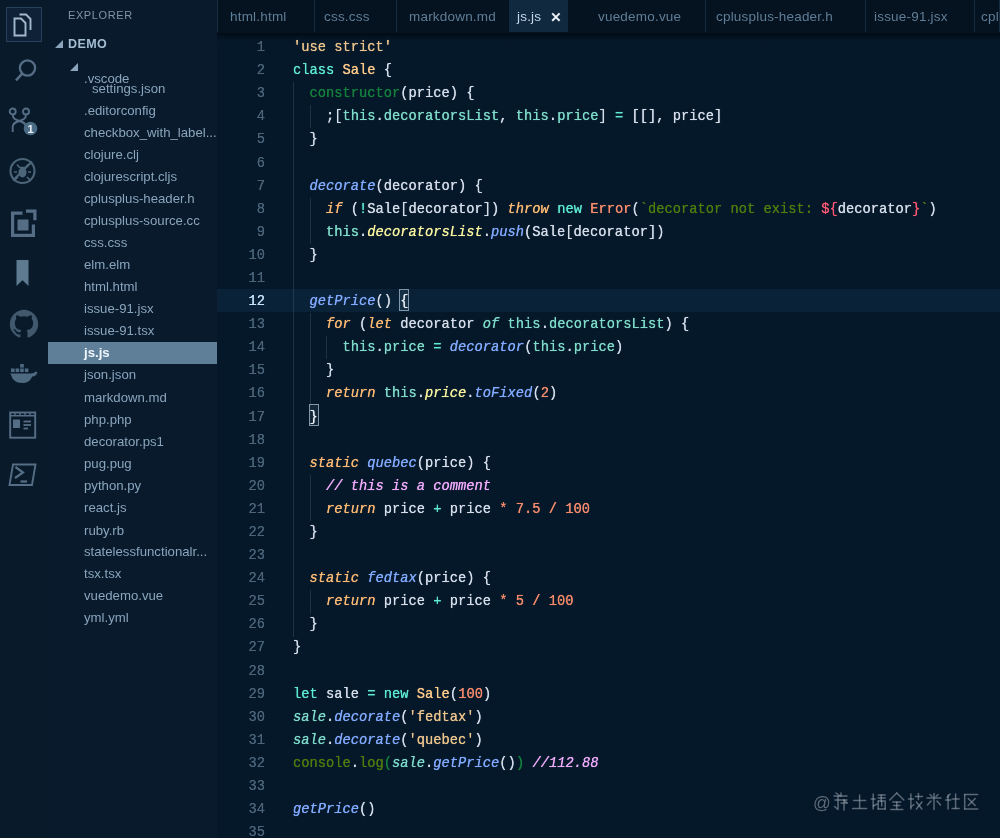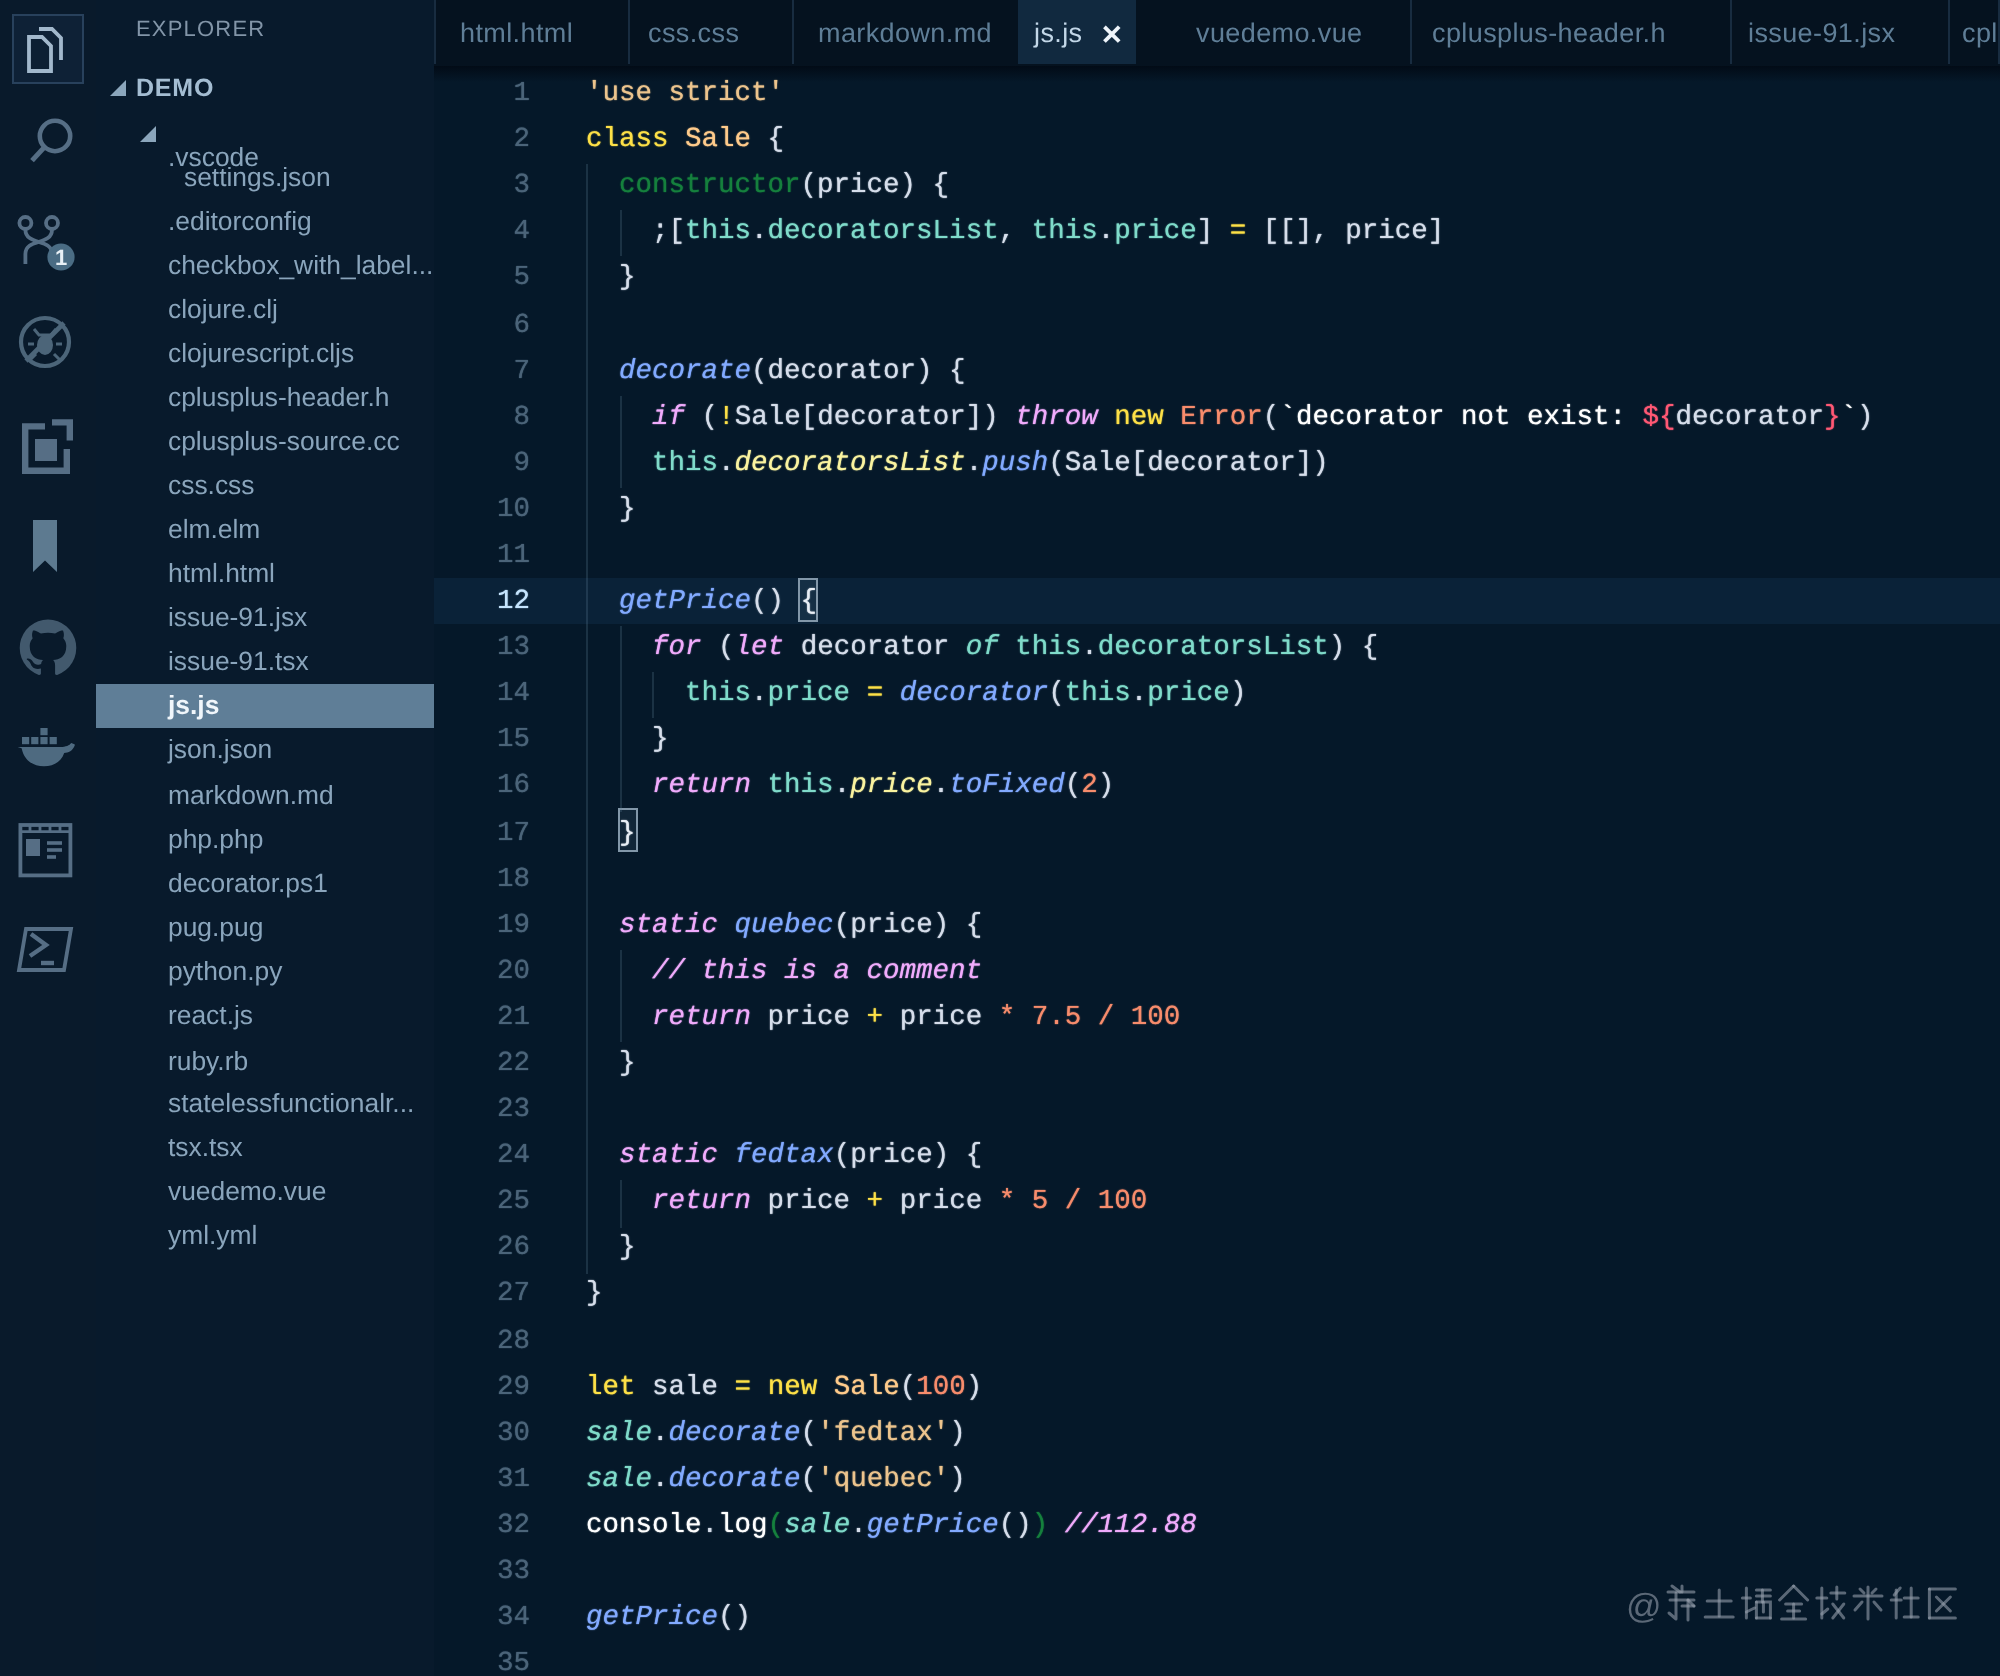--- a/index.html
+++ b/index.html
@@ -17,28 +17,28 @@
 .x{color:#eef4fa;font-size:13.5px;margin-left:9px;font-weight:bold;vertical-align:-1px}
 #tabshadow{position:absolute;left:217px;top:33px;width:783px;height:8px;background:linear-gradient(#020b16,#051829)}
 #curline{position:absolute;left:217px;top:288.8px;width:783px;height:23.1px;background:#0a2238}
 .ig{position:absolute;width:1px;background:rgba(95,126,150,.25)}
 #gut{position:absolute;left:217px;top:36.05px;width:48px;text-align:right;margin:0;font:13.75px/23.1px "Liberation Mono",monospace;color:#4b6479}
 #gut .cur{color:#c5e4fd;font-style:normal}
 #gut{text-shadow:0 0 .6px currentColor}
 #code{position:absolute;left:293px;top:36.05px;margin:0;font:13.75px/23.1px "Liberation Mono",monospace;color:#d6deeb;text-shadow:0 0 .7px currentColor}
 #code i{font-style:normal}
 .w{color:#d6deeb}
-.m{color:#fde047} .mi{color:#f0abfc;font-style:italic!important}
+.m{color:#5eead4} .mi{color:#fdba74;font-style:italic!important}
 .b{color:#15803d} .bi{color:#82aaff;font-style:italic!important}
 .t{color:#7fdbca} .ti{color:#7fdbca;font-style:italic!important}
 .gi{color:#faf39f;font-style:italic!important}
 .o{color:#ffcb8b}
 .n{color:#f78c6c}
 .r{color:#ff5874}
-.g{color:#ffffff}
+.g{color:#4d7c0f}
 .s{color:#ecc48d}
 .c{color:#f0abfc;font-style:italic!important}
 .bx{color:#e8eef5}
 .bmbox{position:absolute;width:9.5px;height:22.5px;border:1px solid #8297a9;background:rgba(95,126,150,.14);box-sizing:border-box}
 #wm{position:absolute;left:813px;top:792px}
 #abar svg{position:absolute}
 .icwrap{position:absolute;left:7px;width:34px}
 .actframe{position:absolute;left:-1.5px;top:0;width:34px;height:33.5px;border:1px solid #28415c;background:#0e2136}
 </style></head>
 <body>

